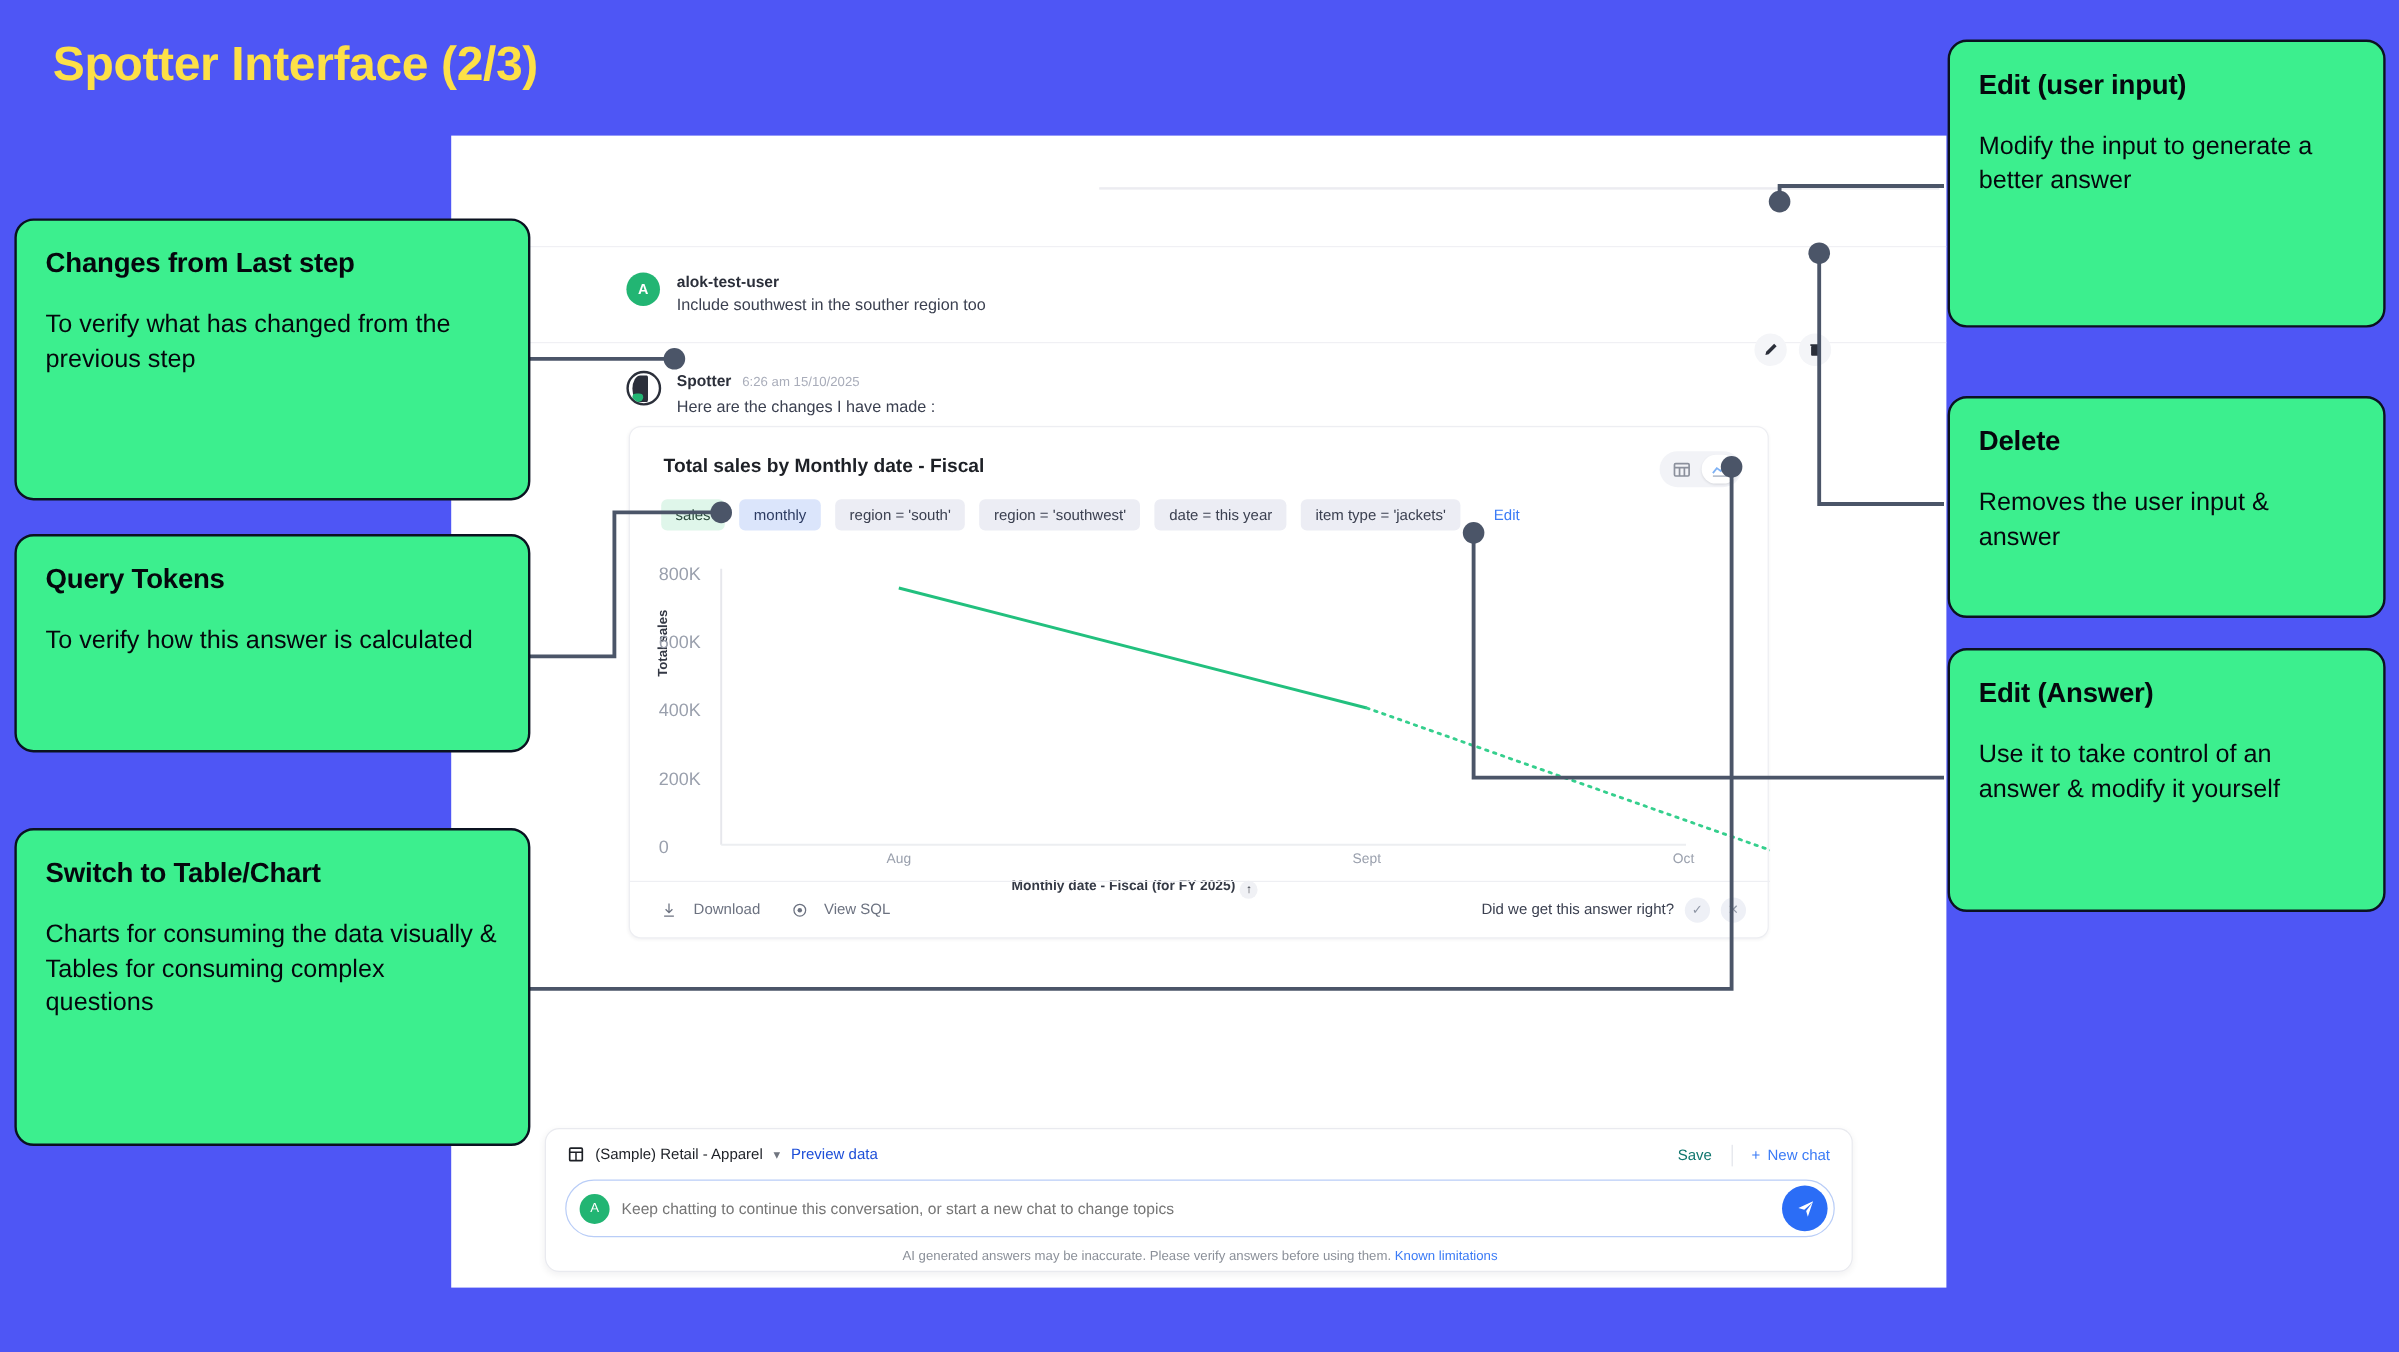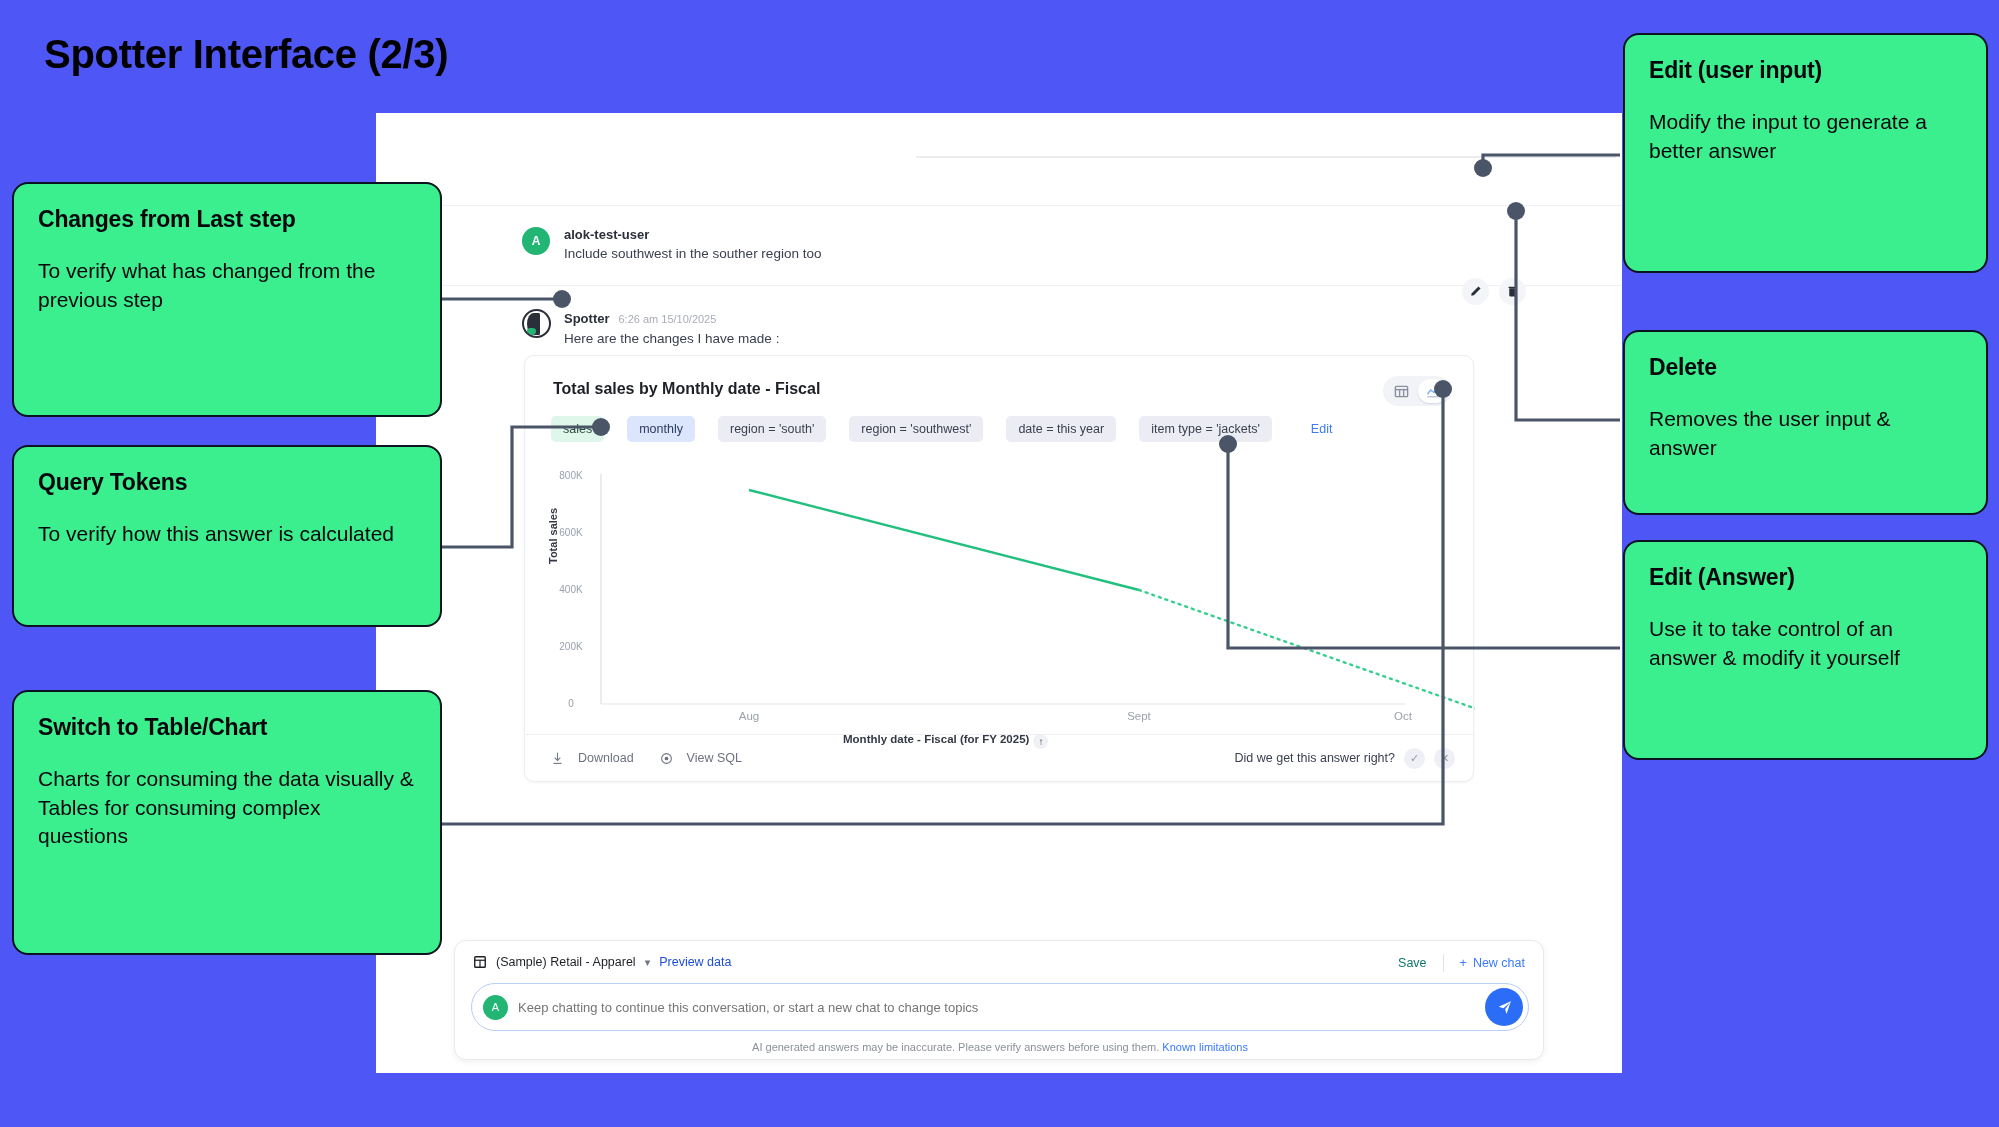--- a/index.html
+++ b/index.html
@@ -7,21 +7,21 @@
     width: 1999px; height: 1127px;
     background: #4e56f5;
     font-family: "Liberation Sans", sans-serif;
     overflow: hidden;
   }
   #stage { position: relative; width: 1999px; height: 1127px; background: #4e56f5; }
 
   
   .slide-title {
     position: absolute; left: 44px; top: 32px;
-    font-size: 40px; font-weight: 700; color: #000000;
+    font-size: 40px; font-weight: 700; color: #fde047;
     letter-spacing: -0.3px;
   }
 
   
   .app-window {
     position: absolute; left: 376px; top: 113px;
     width: 1246px; height: 960px;
     background: #ffffff;
     overflow: hidden;
   }
@@ -67,21 +67,21 @@
   .answer-card {
     position: absolute; left: 148px; top: 242px;
     width: 950px; height: 427px;
     background: #fff; border: 1px solid #edeef2; border-radius: 10px;
     box-shadow: 0 1px 3px rgba(16,24,40,.05);
   }
   .card-title {
     position: absolute; left: 28px; top: 24px;
     font-size: 16px; font-weight: 600; color: #1d2026;
   }
-  .tok-row { position: absolute; left: 26px; top: 60px; display: flex; align-items: center; gap: 23px; }
+  .tok-row { position: absolute; left: 26px; top: 60px; display: flex; align-items: center; gap: 12px; }
   .tok {
     font-size: 12.5px; color: #3b4050; padding: 6px 12px; border-radius: 5px;
     background: #ecedf4; white-space: nowrap;
   }
   .tok.green { background: #dff6ea; color: #2a4a3c; }
   .tok.blue  { background: #dbe5fb; color: #2c3b62; }
   .tok-edit { font-size: 12.5px; color: #3b7bf6; margin-left: 16px; cursor: pointer; }
 
   
   .view-toggle {
@@ -95,21 +95,21 @@
   }
   .view-toggle .tg.active { background: #ffffff; box-shadow: 0 1px 2px rgba(16,24,40,.12); }
 
   
   .chart-wrap { position: absolute; left: 0; top: 100px; width: 950px; height: 280px; }
   .y-title {
     position: absolute; left: 22px; top: 108px;
     font-size: 11px; font-weight: 700; color: #343945;
     transform: rotate(-90deg); transform-origin: left top; white-space: nowrap;
   }
-  .ytick { position: absolute; font-size: 10px; color: #9aa0ad; text-align: center; width: 44px; }
+  .ytick { position: absolute; font-size: 15px; color: #9aa0ad; text-align: left; width: 44px; }
   .xtick { position: absolute; font-size: 11.5px; color: #9aa0ad; text-align: center; width: 90px; }
   .x-title {
     position: absolute; font-size: 11.5px; font-weight: 700; color: #343945;
     white-space: nowrap;
     margin-left: 24px;
   }
   .sort-pill {
     display: inline-flex; align-items: center; justify-content: center;
     width: 15px; height: 15px; border-radius: 50%; background: #f0f1f5;
     font-size: 10px; margin-left: 4px; vertical-align: -2px; color: #2b2f3a;

